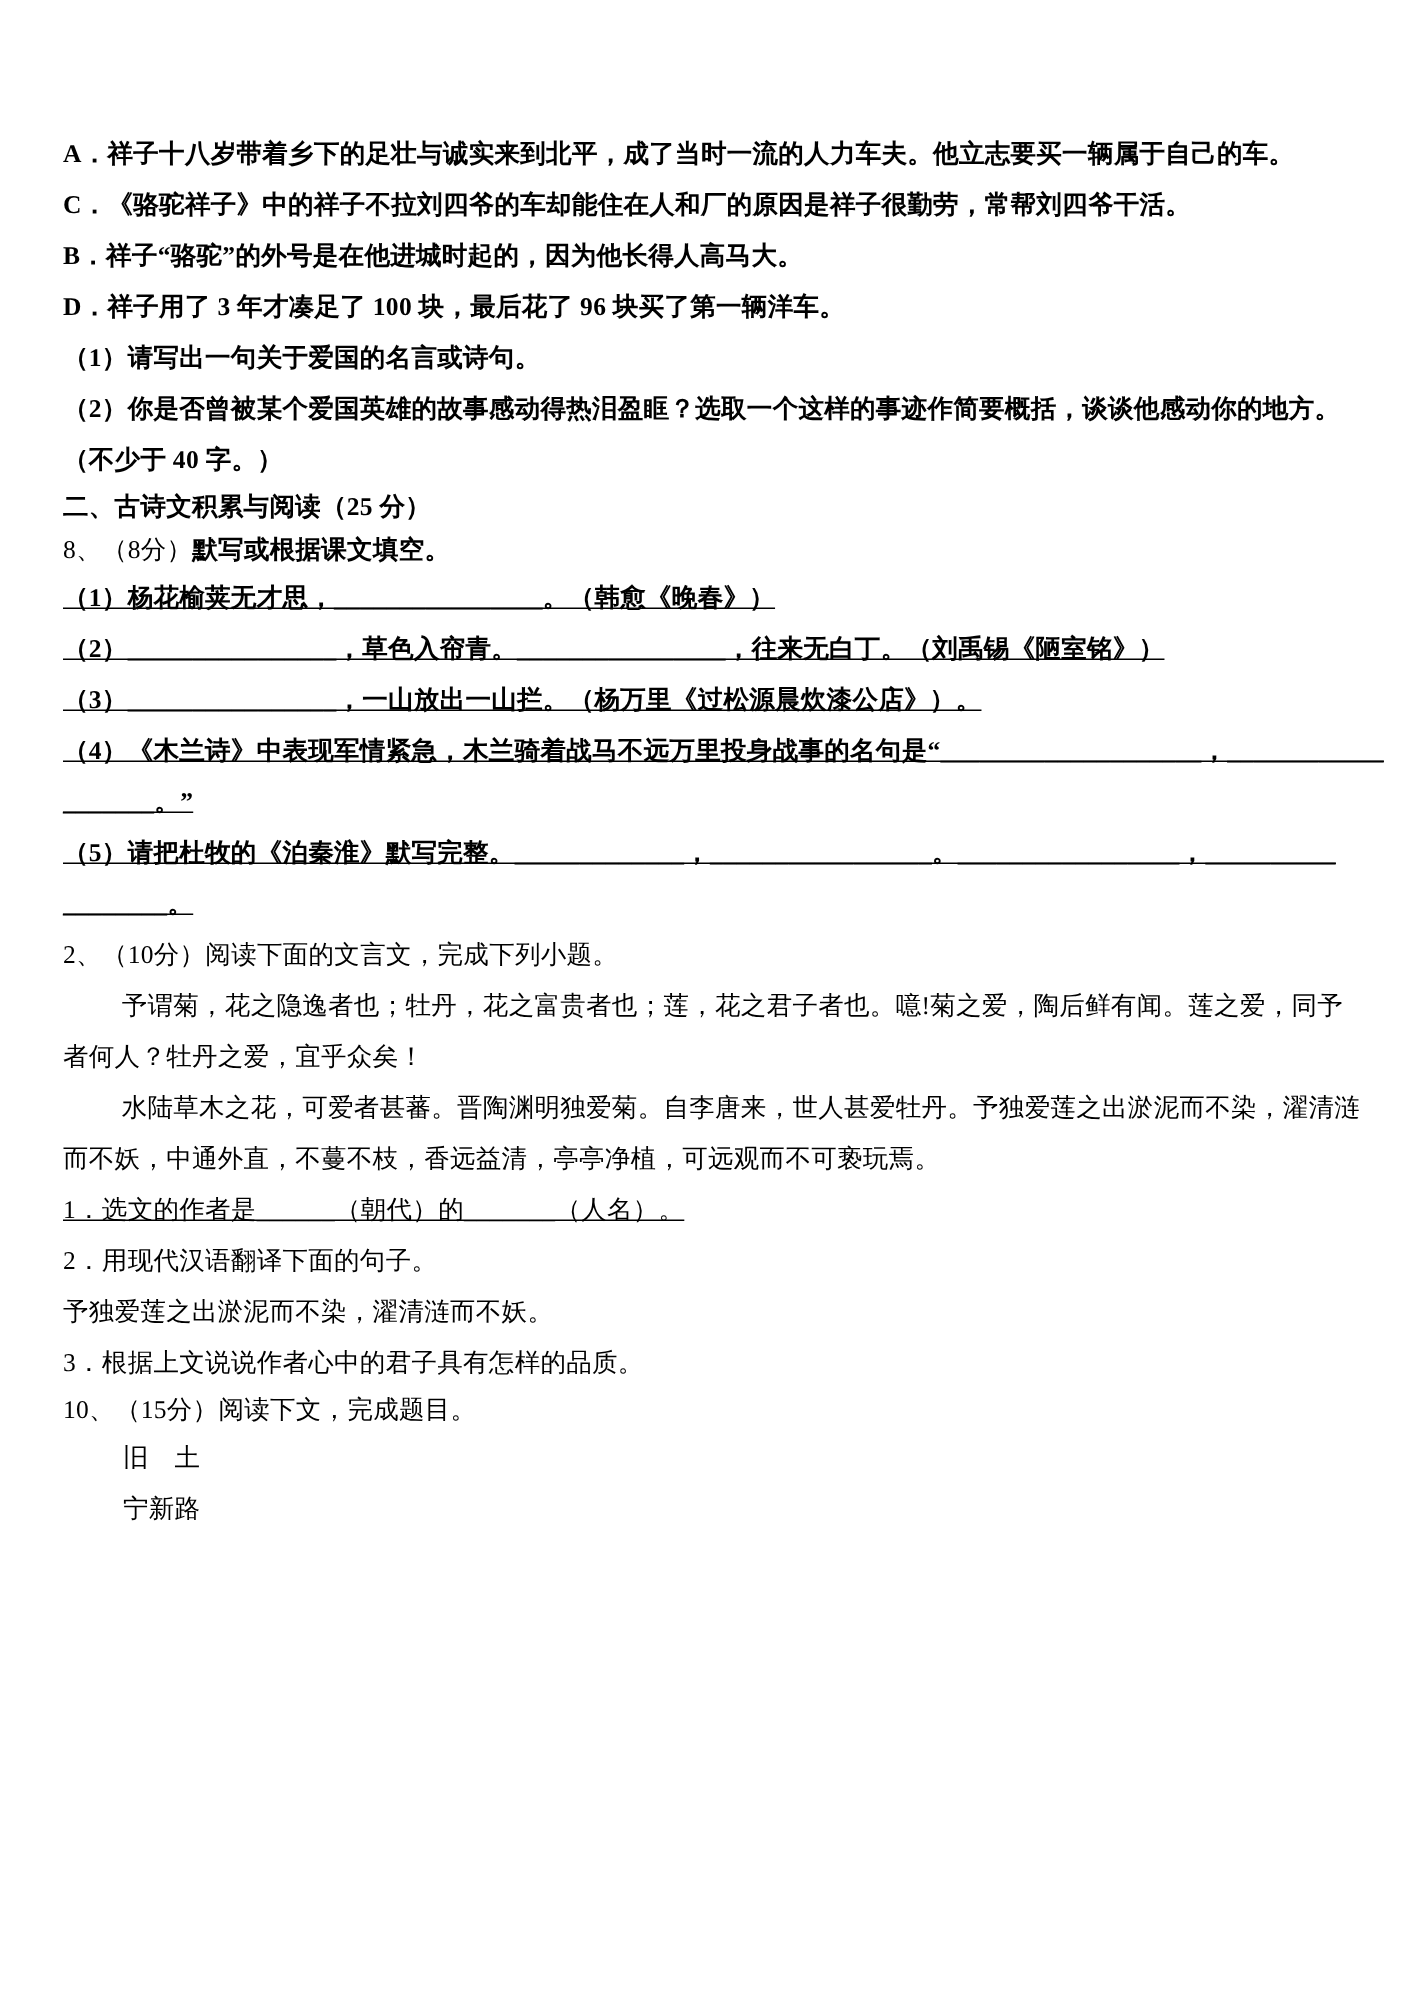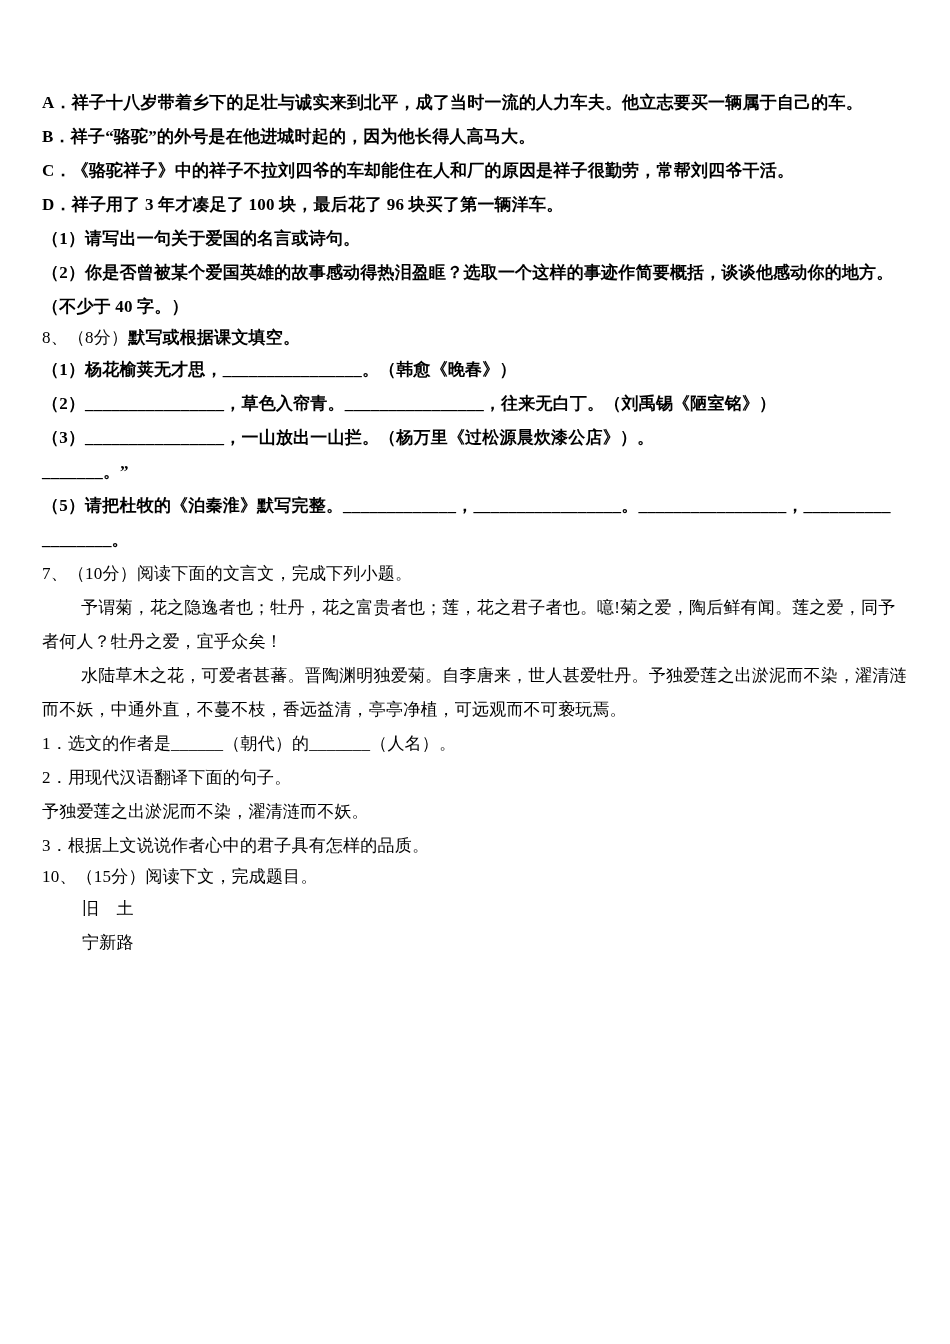--- a/index.html
+++ b/index.html
@@ -29,52 +29,54 @@
   .para {
     line-height: 2.2;
     text-align: justify;
   }
   .bold { font-weight: 700; }
   .compact { line-height: 1.7 !important; }
   .indent { text-indent: 2.3em; }
   .inset { padding-left: 40px; }
   .nowrap { white-space: nowrap; }
   .kai { font-style: normal; }
-  .blankline { letter-spacing: 0; }
+  .blankline { letter-spacing: 0; text-decoration: underline; }
 </style>
 </head>
 <body>
 
 <div class="page">
 
   <section>
     <p class="bold para">A．祥子十八岁带着乡下的足壮与诚实来到北平，成了当时一流的人力车夫。他立志要买一辆属于自己的车。</p>
+    <p class="bold">C．《骆驼祥子》中的祥子不拉刘四爷的车却能住在人和厂的原因是祥子很勤劳，常帮刘四爷干活。</p>
     <p class="bold">B．祥子“骆驼”的外号是在他进城时起的，因为他长得人高马大。</p>
-    <p class="bold">C．《骆驼祥子》中的祥子不拉刘四爷的车却能住在人和厂的原因是祥子很勤劳，常帮刘四爷干活。</p>
     <p class="bold">D．祥子用了 3 年才凑足了 100 块，最后花了 96 块买了第一辆洋车。</p>
   </section>
 
   <section>
     <p class="bold">（1）请写出一句关于爱国的名言或诗句。</p>
     <p class="bold para">（2）你是否曾被某个爱国英雄的故事感动得热泪盈眶？选取一个这样的事迹作简要概括，谈谈他感动你的地方。（不少于 40 字。）</p>
   </section>
 
+  <p class="bold compact">二、古诗文积累与阅读（25 分）</p>
 
   <section>
     <p class="compact"><span>8、（8分）</span><span class="bold">默写或根据课文填空。</span></p>
     <p class="bold blankline">（1）杨花榆荚无才思，________________。（韩愈《晚春》）</p>
     <p class="bold blankline">（2）________________，草色入帘青。________________，往来无白丁。（刘禹锡《陋室铭》）</p>
     <p class="bold blankline">（3）________________，一山放出一山拦。（杨万里《过松源晨炊漆公店》）。</p>
+    <p class="bold blankline nowrap">（4）《木兰诗》中表现军情紧急，木兰骑着战马不远万里投身战事的名句是“____________________，____________</p>
     <p class="bold blankline">_______。”</p>
     <p class="bold blankline nowrap">（5）请把杜牧的《泊秦淮》默写完整。_____________，_________________。_________________，__________</p>
     <p class="bold blankline">________。</p>
   </section>
 
   <section>
-    <p>7、（10分）阅读下面的文言文，完成下列小题。</p>
+    <p>2、（10分）阅读下面的文言文，完成下列小题。</p>
     <p class="kai para indent">予谓菊，花之隐逸者也；牡丹，花之富贵者也；莲，花之君子者也。噫!菊之爱，陶后鲜有闻。莲之爱，同予者何人？牡丹之爱，宜乎众矣！</p>
     <p class="kai para indent">水陆草木之花，可爱者甚蕃。晋陶渊明独爱菊。自李唐来，世人甚爱牡丹。予独爱莲之出淤泥而不染，濯清涟而不妖，中通外直，不蔓不枝，香远益清，亭亭净植，可远观而不可亵玩焉。</p>
     <p class="blankline">1．选文的作者是______（朝代）的_______（人名）。</p>
     <p>2．用现代汉语翻译下面的句子。</p>
     <p class="kai">予独爱莲之出淤泥而不染，濯清涟而不妖。</p>
     <p>3．根据上文说说作者心中的君子具有怎样的品质。</p>
   </section>
 
 
   <section>

